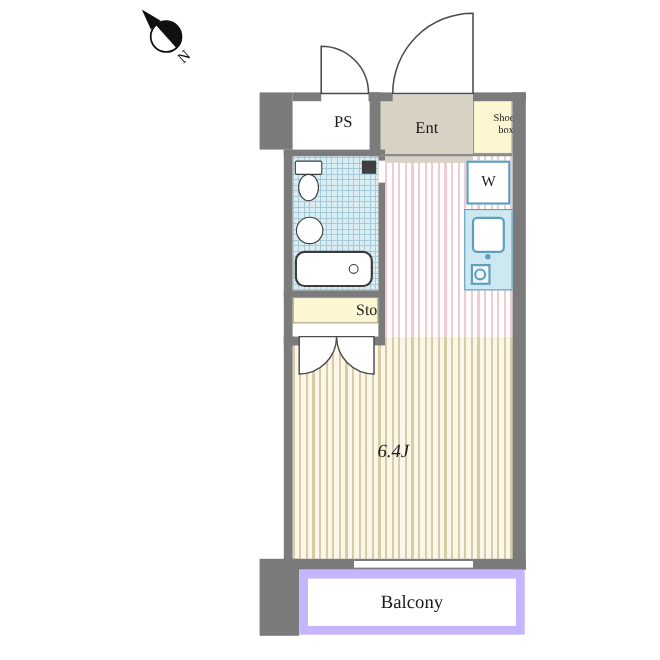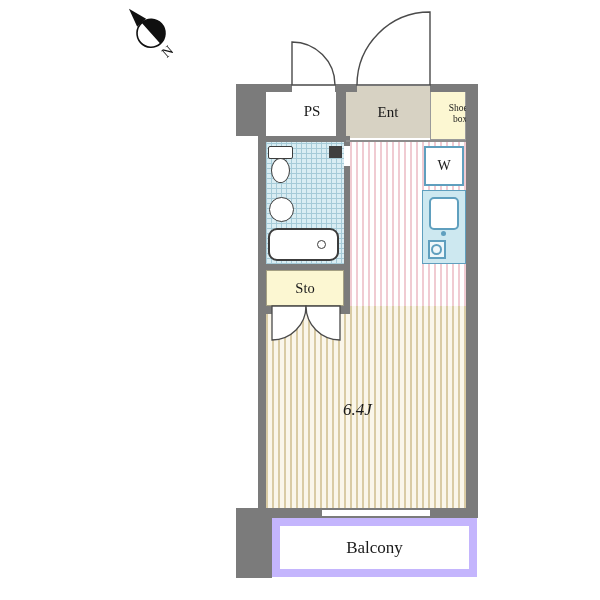--- a/index.html
+++ b/index.html
@@ -32,28 +32,28 @@
       <text x="33" y="63" text-anchor="middle" font-size="14" fill="#101010">N</text>
     </g>
   </svg>
 
   <div class="abs floor-pink" style="left:350px;top:142px;width:116px;height:164px;"></div>
   <div class="abs floor-beige" style="left:266px;top:306px;width:200px;height:202px;"></div>
 
   <div class="room" style="left:266px;top:86px;width:92px;height:50px;background:#ffffff;">
     <span class="lbl">PS</span>
   </div>
-  <div class="room" style="left:346px;top:86px;width:84px;height:52px;background:var(--ent-floor,#d7d2c3);">
+  <div class="room" style="left:346px;top:86px;width:84px;height:62px;background:var(--ent-floor,#d7d2c3);">
     <span class="lbl">Ent</span>
   </div>
   <div class="room" style="left:430px;top:88px;width:36px;height:52px;background:var(--yellow-room,#fcf7d2);border:1px solid #9a9a9a;padding-left:24px;">
     <span style="font-size:9.5px;line-height:1.2;text-align:center;padding:0 2px;">Shoes box</span>
   </div>
   <div class="abs bath" style="left:266px;top:142px;width:78px;height:122px;"></div>
-  <div class="room" style="left:266px;top:270px;width:78px;height:36px;background:var(--yellow-room,#fcf7d2);border:1px solid #a5a083;">
+  <div class="room" style="left:266px;top:270px;width:78px;height:24px;background:var(--yellow-room,#fcf7d2);border:1px solid #a5a083;justify-content:flex-end;">
     <span style="font-size:14.5px;">Sto</span>
   </div>
 
   <div class="wall" style="left:236px;top:84px;width:30px;height:52px;"></div>
   <div class="wall" style="left:266px;top:84px;width:26px;height:8px;"></div>
   <div class="wall" style="left:335px;top:84px;width:22px;height:8px;"></div>
   <div class="wall" style="left:430px;top:84px;width:48px;height:8px;"></div>
   <div class="wall" style="left:466px;top:84px;width:12px;height:434px;"></div>
   <div class="wall" style="left:258px;top:136px;width:8px;height:382px;"></div>
   <div class="wall" style="left:336px;top:84px;width:10px;height:58px;"></div>

